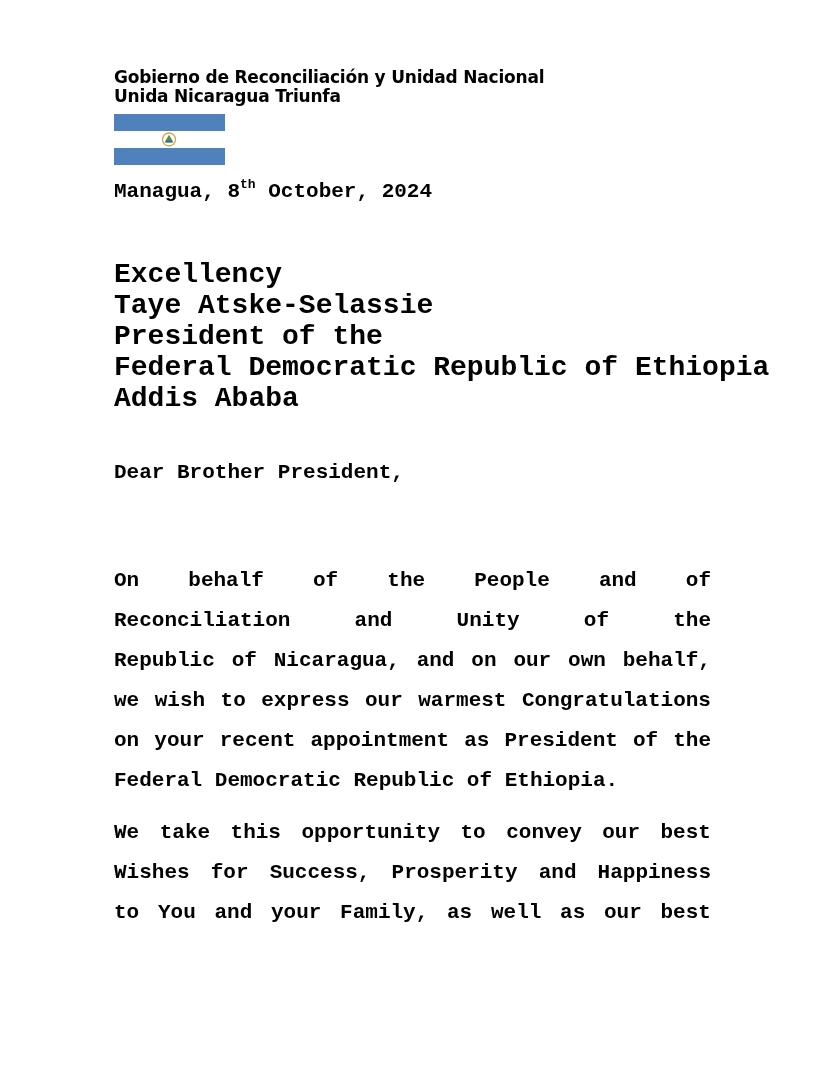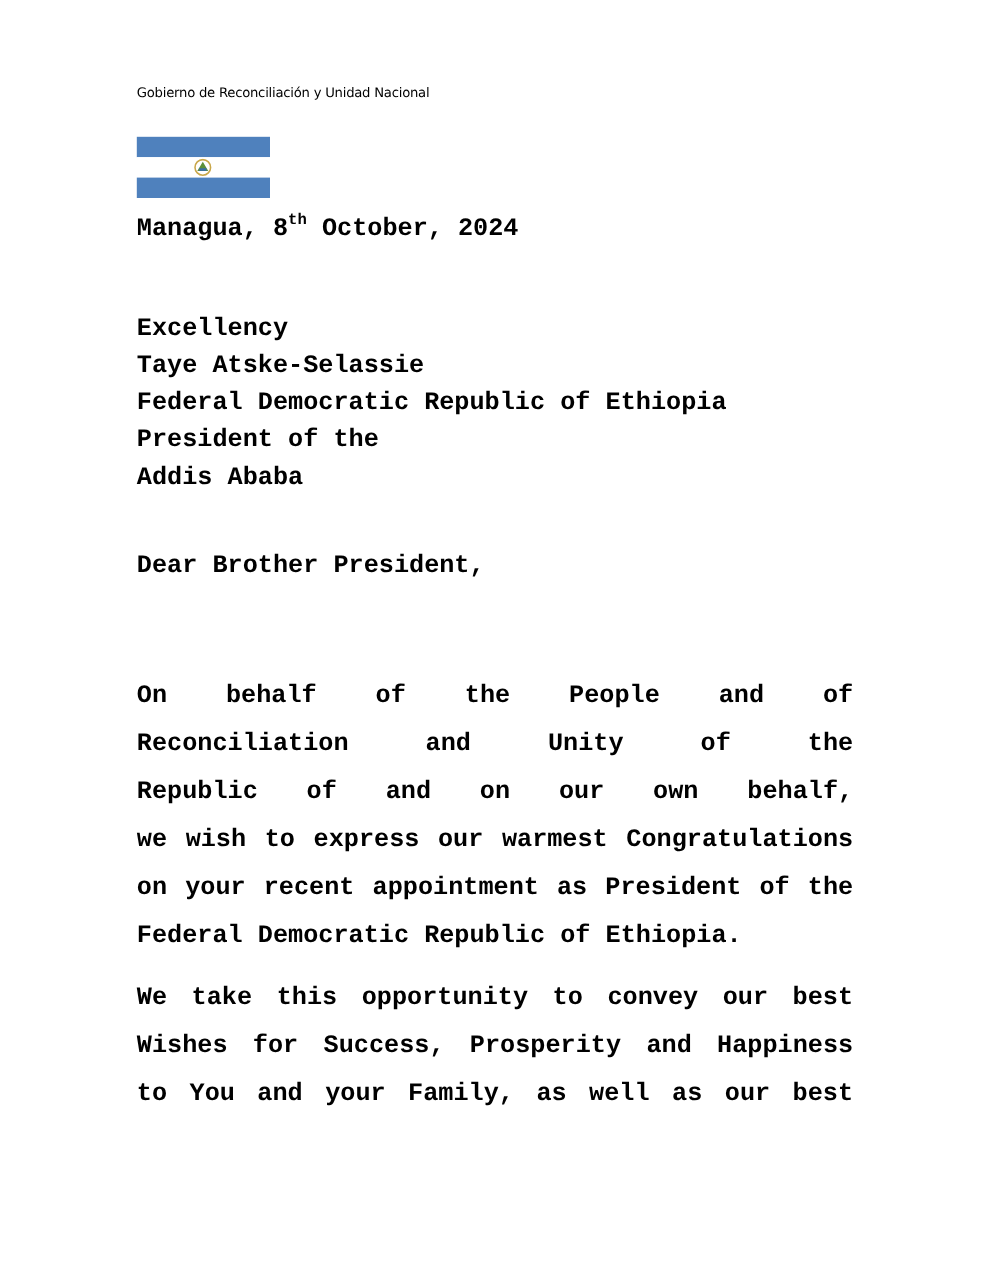--- a/index.html
+++ b/index.html
@@ -12,22 +12,22 @@
       height: 1068px;
       position: relative;
       overflow: hidden;
       color: #000000;
     }
     .letterhead {
       position: absolute;
       left: 114px;
       top: 68px;
       font-family: "DejaVu Sans", "Liberation Sans", sans-serif;
-      font-weight: normal;
-      font-size: 11px;
+      font-weight: bold;
+      font-size: 17px;
       line-height: 19px;
       letter-spacing: -0.2px;
     }
     .letterhead div { white-space: nowrap; }
     .flag {
       position: absolute;
       left: 114px;
       top: 114px;
       width: 111px;
       height: 51px;
@@ -56,21 +56,21 @@
       line-height: 28px;
     }
     .date sup {
       font-size: 13px;
       line-height: 0;
       vertical-align: 9px;
       text-align: right;
     }
     .address {
       top: 259px;
-      font-size: 21px;
+      font-size: 28px;
       line-height: 31px;
     }
     .salutation {
       top: 459px;
       font-size: 21px;
       line-height: 28px;
       text-align: center;
     }
     .paragraph {
       width: 597px;
@@ -85,42 +85,43 @@
     .paragraph .line.last { justify-content: flex-start; align-items: center; }
     .paragraph .line.last span { margin-right: 12.6px; }
     .p1 { top: 533px; margin-top: 28px; }
     .p2 { top: 813px; }
   </style>
 </head>
 <body>
 
 <div class="letterhead">
   <div>Gobierno de Reconciliación y Unidad Nacional</div>
+  <div>Unida Nicaragua Triunfa</div>
 </div>
 
 <div class="flag">
   <div class="band top" style="background: rgb(79, 129, 189);"></div>
   <div class="band mid"></div>
   <div class="band bot" style="background: rgb(79, 129, 189);"></div>
   <svg class="emblem" viewBox="0 0 16 15">
     <circle cx="8" cy="7.5" r="6.5" fill="none" stroke-width="1.3" class="emblem-ring" stroke="#c9a74a"></circle>
     <polygon points="8,2.8 12.6,10.4 3.4,10.4" class="emblem-tri" fill="#5b8f3a"></polygon>
     <rect x="5" y="8.2" width="6" height="2.2" fill="#3a6ea5"></rect>
   </svg>
 </div>
 
 <div class="mono date">
   <span>Managua, 8</span><sup>th</sup><span> October, 2024</span>
 </div>
 
 <div class="mono address">
   <div>Excellency</div>
   <div>Taye Atske-Selassie</div>
+  <div>President of the</div>
   <div>Federal Democratic Republic of Ethiopia</div>
-  <div>President of the</div>
   <div>Addis Ababa</div>
 </div>
 
 <div class="mono salutation">Dear Brother President,</div>
 
 <div class="mono paragraph p1">
     <div class="line">
       <span>On</span>
       <span>behalf</span>
       <span>of</span>
@@ -132,20 +133,21 @@
     <div class="line">
       <span>Reconciliation</span>
       <span>and</span>
       <span>Unity</span>
       <span>of</span>
       <span>the</span>
     </div>
     <div class="line">
       <span>Republic</span>
       <span>of</span>
+      <span>Nicaragua,</span>
       <span>and</span>
       <span>on</span>
       <span>our</span>
       <span>own</span>
       <span>behalf,</span>
     </div>
     <div class="line">
       <span>we</span>
       <span>wish</span>
       <span>to</span>

